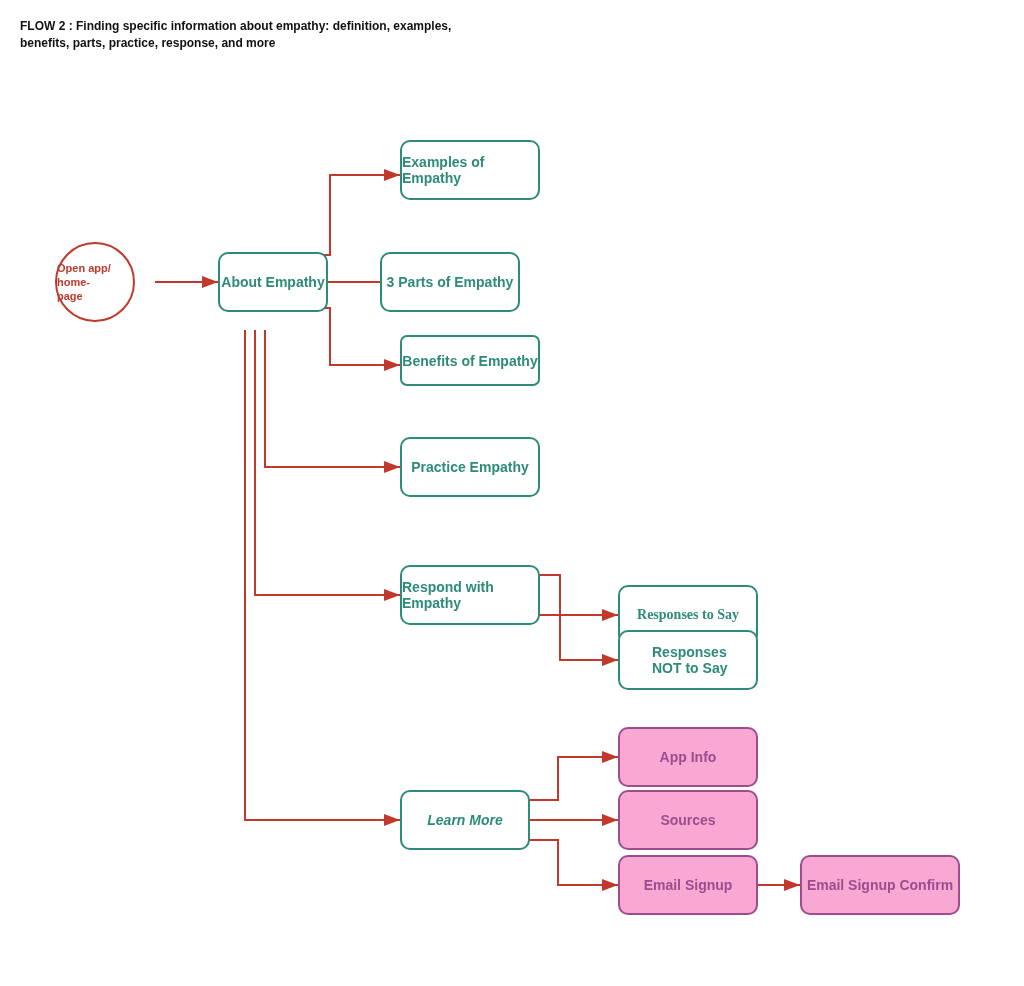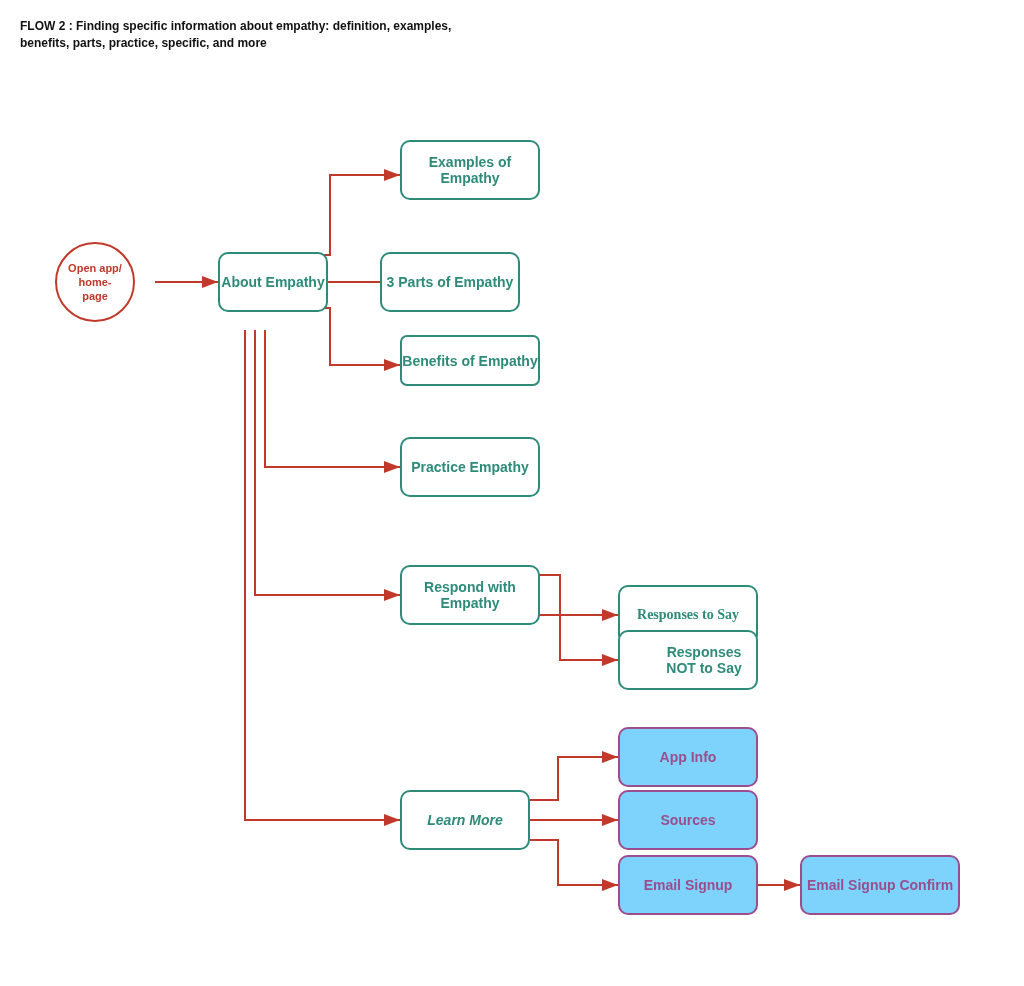--- a/index.html
+++ b/index.html
@@ -21,21 +21,20 @@
       line-height: 1.4;
       width: 700px;
     }
 
     
     .node {
       position: absolute;
       display: flex;
       align-items: center;
       justify-content: center;
-      text-align: center;
       font-size: 14px;
       font-weight: 600;
     }
 
     .node-circle {
       border-radius: 50%;
       border: 2px solid #c0392b;
       color: #c0392b;
       width: 80px;
       height: 80px;
@@ -45,39 +44,39 @@
       border-radius: 10px;
       border: 2px solid #2e8b7a;
       color: #2e8b7a;
       background: #fff;
     }
 
     .node-purple {
       border-radius: 10px;
       border: 2px solid #9b4d8e;
       color: #9b4d8e;
-      background: #7dd3fc;
+      background: #f9a8d4;
     }
 
     
     svg.arrows {
       position: absolute;
       top: 0;
       left: 0;
       width: 1024px;
       height: 986px;
       pointer-events: none;
     }
   </style>
 </head>
 <body>
 
 <div class="page-title">
   <div>FLOW 2 : Finding specific information about empathy: definition, examples,</div>
-  <div>benefits, parts, practice, specific, and more</div>
+  <div>benefits, parts, practice, response, and more</div>
 </div>
 
 <svg class="arrows">
   <defs>
     <marker id="arrowhead" markerWidth="8" markerHeight="6" refX="8" refY="3" orient="auto">
       <polygon points="0 0, 8 3, 0 6" fill="#c0392b"></polygon>
     </marker>
   </defs>
 
   <line x1="155" y1="282" x2="218" y2="282" stroke="#c0392b" stroke-width="2" marker-end="url(#arrowhead)"></line>

